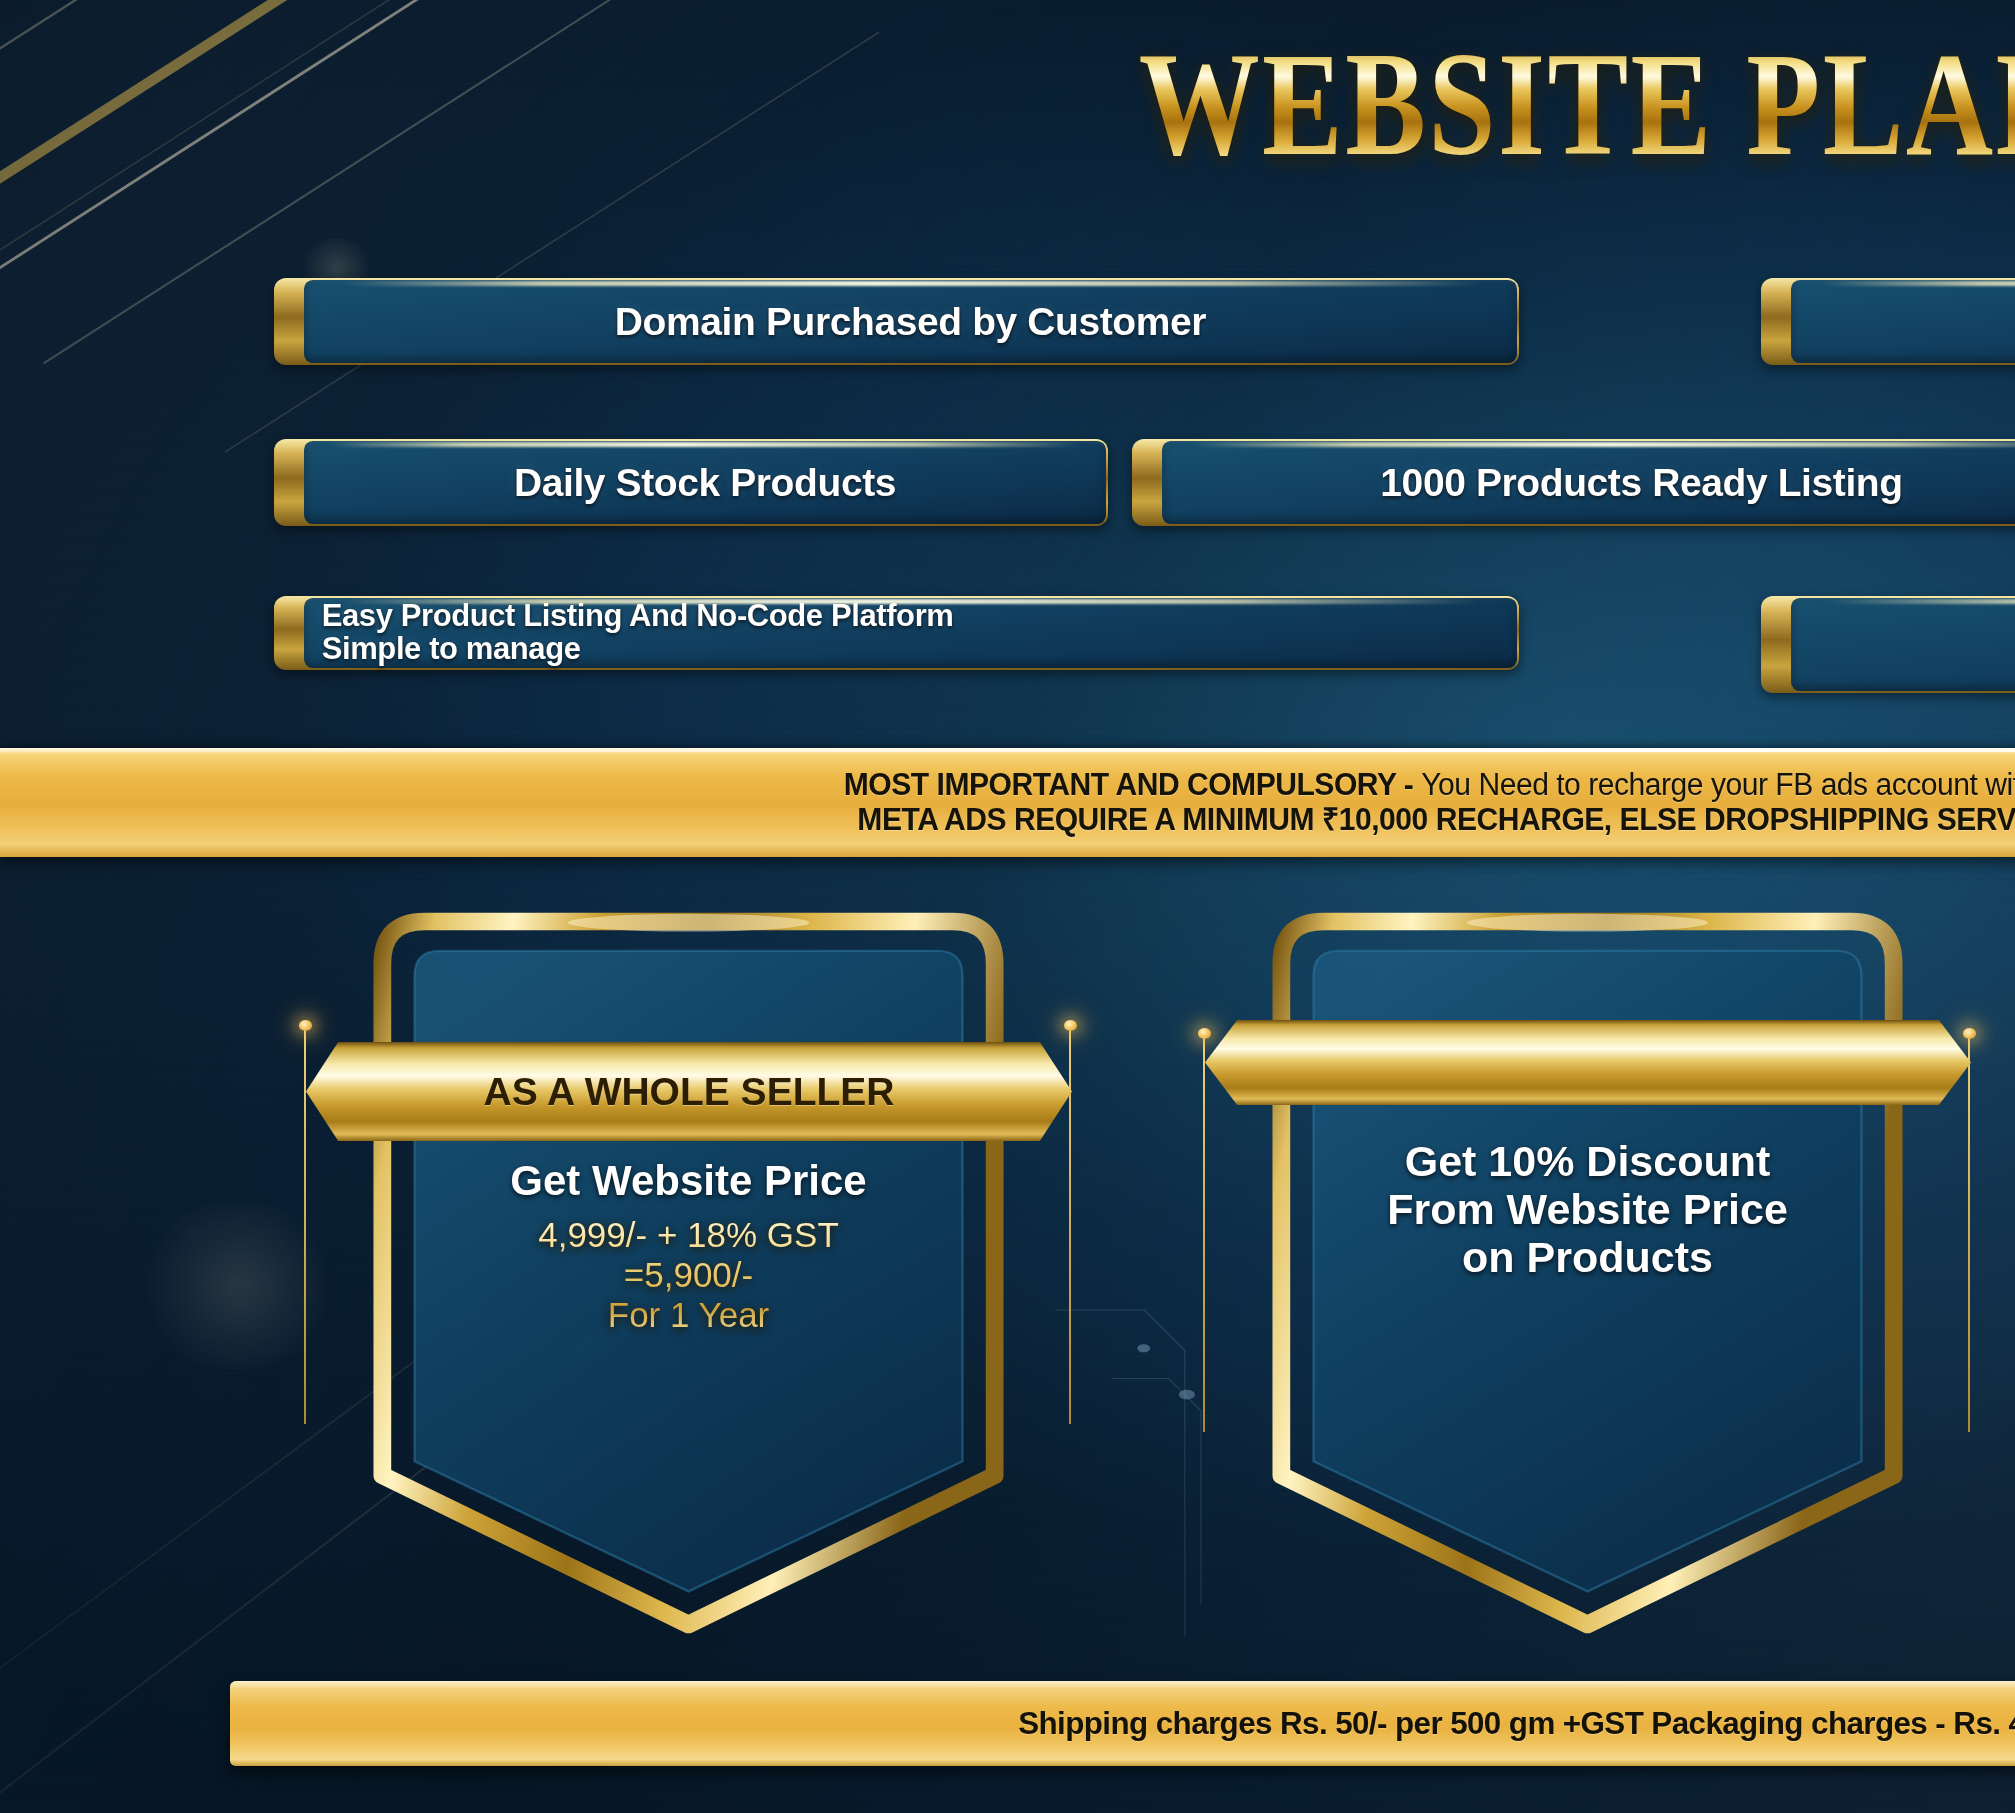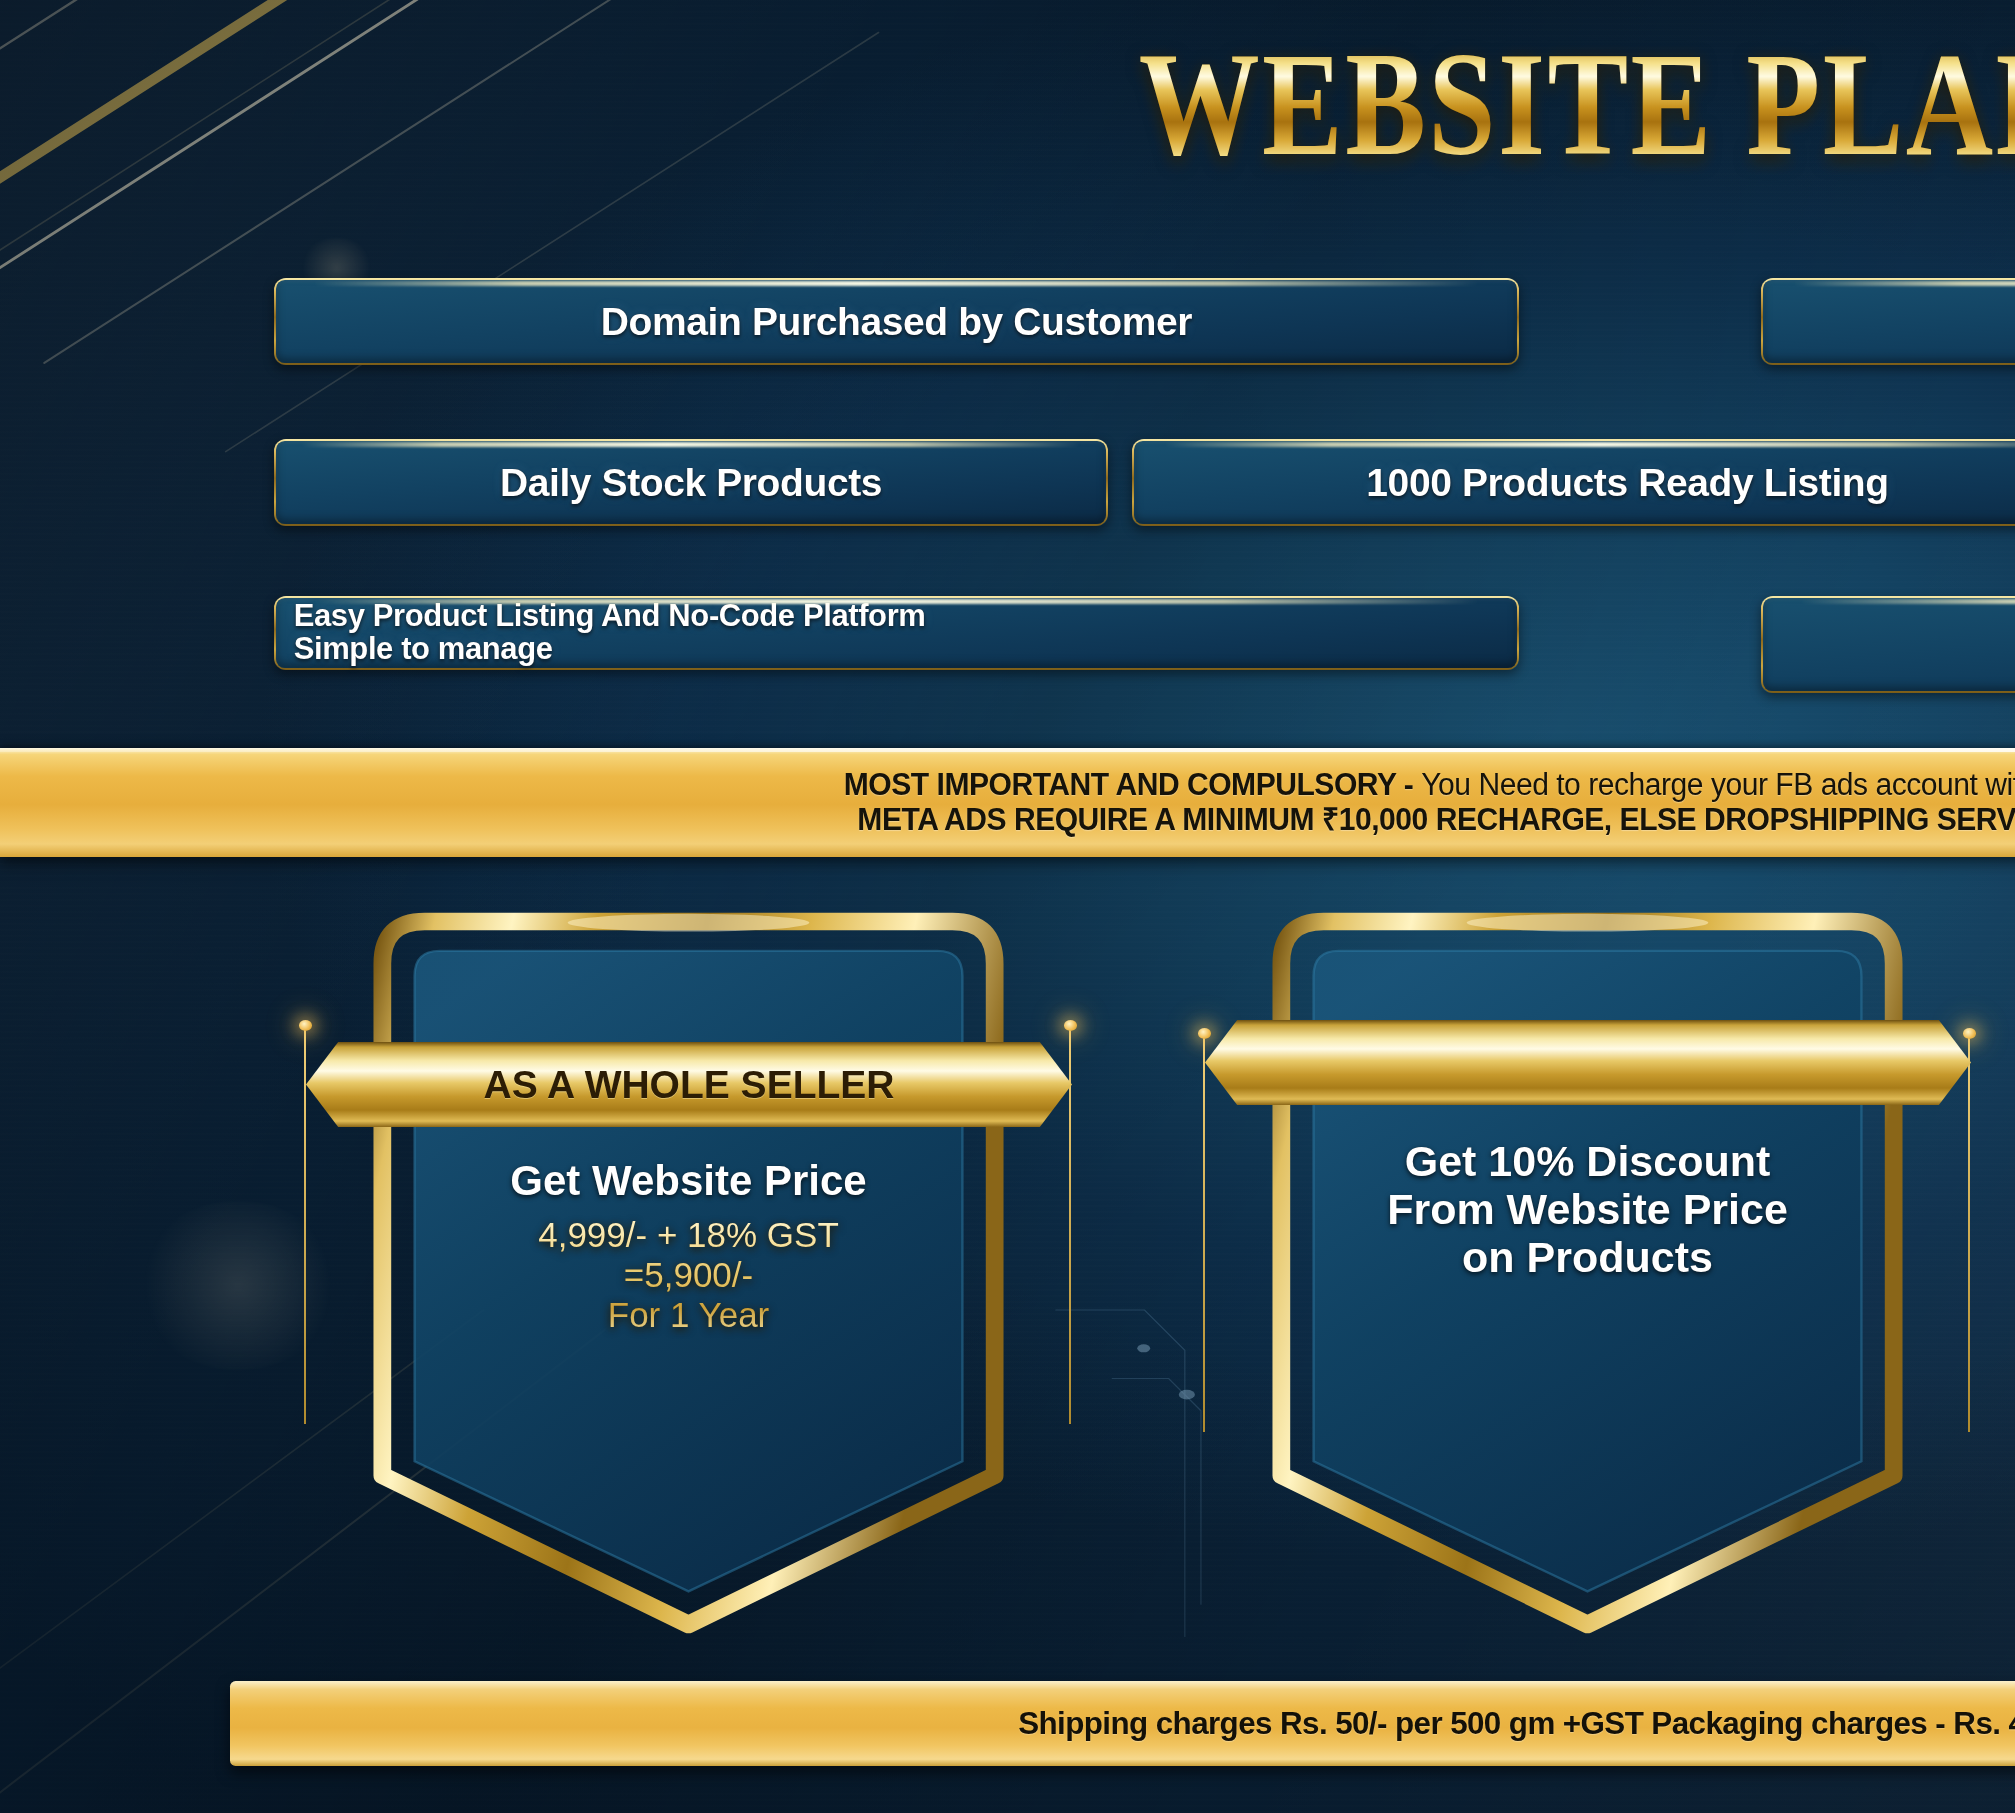--- a/index.html
+++ b/index.html
@@ -52,21 +52,21 @@
 
   
   .fbox{
     position:absolute; z-index:5;
     border-radius:10.5px;
     background:linear-gradient(180deg, rgba(20,66,100,.96) 0%, rgba(13,47,76,.97) 55%, rgba(10,36,60,.98) 100%);
     box-shadow:0 4px 10.5px rgba(0,0,0,.45), inset 0 0 16px rgba(0,0,0,.25);
     border:2px solid transparent;
     background-origin:border-box;
     background-clip:padding-box, border-box;
-    display:flex; align-items:flex-start;
+    display:flex; align-items:flex-start;padding-left:28px;
   }
   .fbox::before{
     content:""; position:absolute; inset:-2px; border-radius:12px; z-index:-1;
     background:linear-gradient(180deg,#f6e9a8 0%, #d8b457 16%, #8d6a1e 45%, #c9a43f 72%, #7a5c18 100%);
   }
   .fbox-inner{
     position:relative; width:100%; height:100%;
     border-radius:8.9px;
     background:linear-gradient(175deg, #18506f 0%, #124262 38%, #0e3554 72%, #0b2a45 100%);
     display:flex; align-items:center;
@@ -299,21 +299,21 @@
 
     <path d="M 120 160 Q 120 55 225 55 L 1535 55 Q 1640 55 1640 160 L 1640 1430 L 880 1800 L 120 1430 Z" fill="none" stroke="url(#sg1)" stroke-width="44" stroke-linejoin="round"></path>
 
     <path d="M 200 190 Q 200 128 262 128 L 1498 128 Q 1560 128 1560 190 L 1560 1395 L 880 1718 L 200 1395 Z" fill="url(#si1)" opacity=".92"></path>
 
     <path d="M 200 190 Q 200 128 262 128 L 1498 128 Q 1560 128 1560 190 L 1560 1395 L 880 1718 L 200 1395 Z" fill="none" stroke="#2e7ba6" stroke-width="6" opacity=".5"></path>
 
     <ellipse cx="880" cy="58" rx="300" ry="22" fill="#fff6d0" opacity=".5"></ellipse>
   </svg>
 
-  <div class="ribbon" style="left:-28px; top:143px; width:766px; height:85px;align-items:center;">
+  <div class="ribbon" style="left:-28px; top:143px; width:766px; height:99px;align-items:center;">
     <div class="ribbon-shape"></div>
     <div class="ribbon-label" style="font-size:39px;">AS A WHOLE SELLER</div>
   </div>
 
   <div class="card-body" style="top:258px;">
     <div class="c-head" style="font-size:42px;">Get Website Price</div>
     <div class="c-price" style="font-size:35px; margin-top:10.5px;">4,999/- + 18% GST
 =5,900/-
 For 1 Year</div>
   </div>

